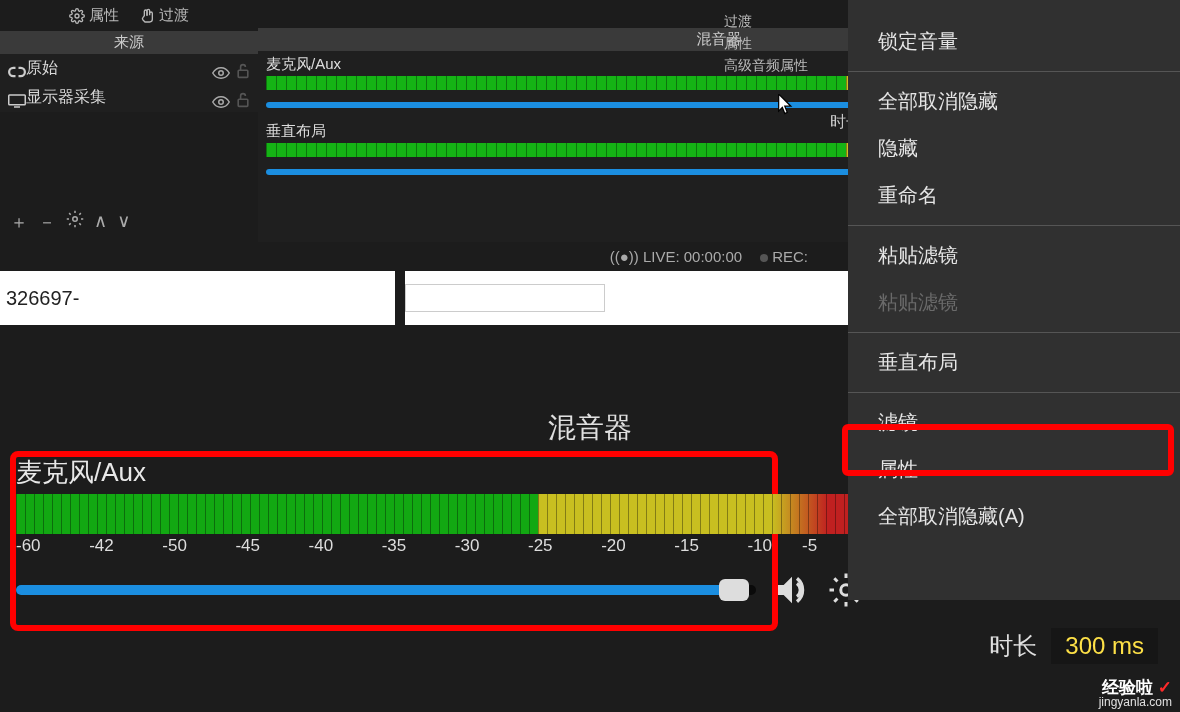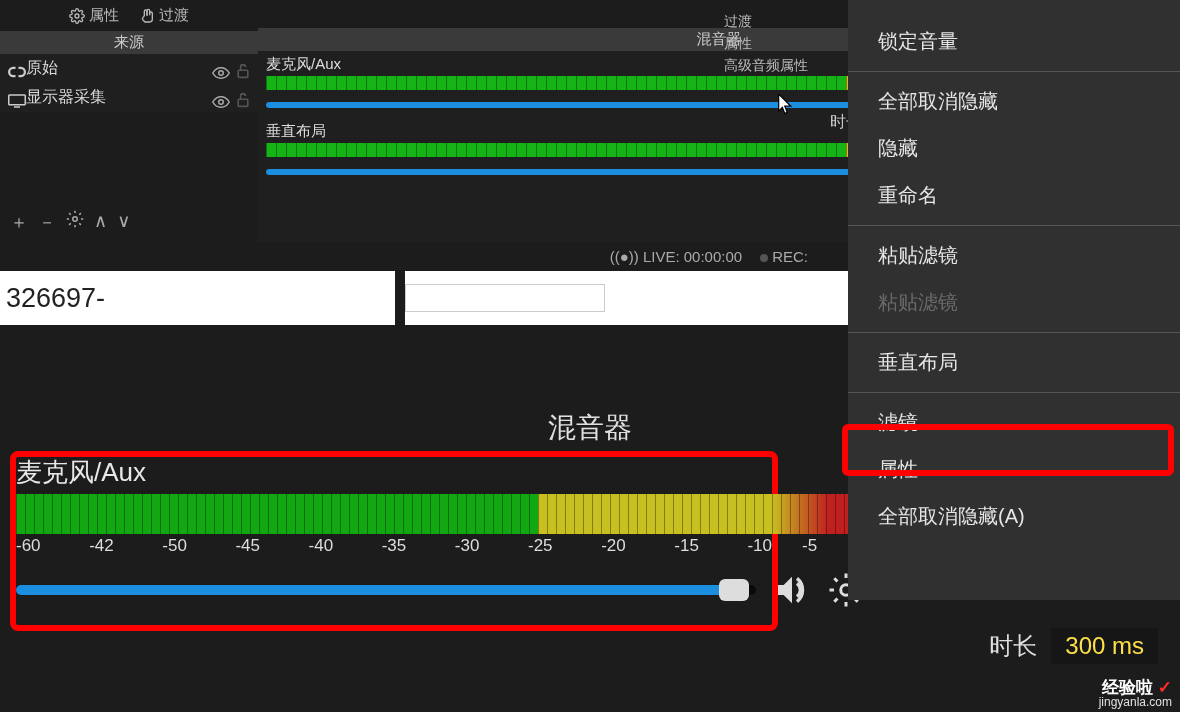--- a/index.html
+++ b/index.html
@@ -24,21 +24,21 @@
   .meter .ticks { position:absolute; inset:0; background:repeating-linear-gradient(to right,#000 0,#000 1px,transparent 1px,transparent 10px); opacity:.35;}
   .slider-row { display:flex; align-items:center; gap:8px; margin-top:6px; }
   .slider { flex:1; height:6px; background:#111; border-radius:3px; position:relative; }
   .slider .fill { position:absolute; left:0; top:0; bottom:0; background:#1b8ee0; border-radius:3px; }
   .slider .thumb { width:14px; height:14px; background:#ddd; border-radius:50%; position:absolute; top:50%; transform:translate(-50%,-50%); }
   .spk-icon, .gear-icon { color:#ddd; }
   .small-menu { position:absolute; left:724px; top:10px; font-size:14px; color:#bbb; line-height:22px; }
   .side-label { position:absolute; left:830px; top:112px; font-size:16px; color:#ccc; }
   .status-bar { padding:6px 12px; font-size:15px; color:#aaa; display:flex; justify-content:flex-end; gap:18px; align-items:center; background:#1c1c1c; }
   .dot { width:8px; height:8px; border-radius:50%; background:#555; display:inline-block; margin-right:4px; }
-  .white-strip { background:#fff; color:#222; display:flex; align-items:center; font-size:27px; height:54px; }
+  .white-strip { background:#fff; color:#222; display:flex; align-items:center; font-size:20px; height:54px; }
   .white-strip .txt { padding-left:6px; flex:0 0 395px; }
   .white-strip .sep { width:10px; align-self:stretch; background:#1c1c1c; }
   .white-strip .blank { flex:0 0 200px; height:28px; background:#fff; border:1px solid #ccc;}
   .big-panel { margin-top:76px; position:relative; }
   .big-title { text-align:center; font-size:28px; color:#e0e0e0; padding:8px 0; }
   .redbox { position:absolute; border:6px solid #ff0000; border-radius:8px; }
   .big-mixer { padding:0 16px 10px 16px; }
   .big-name { font-size:26px; color:#e8e8e8; }
   .big-meter { height:40px; position:relative; margin-top:4px; }
   .big-meter .grad { position:absolute; inset:0; background:linear-gradient(to right,#12a812 0%,#12a812 69%,#c8bf20 69%,#c8bf20 100%); }

